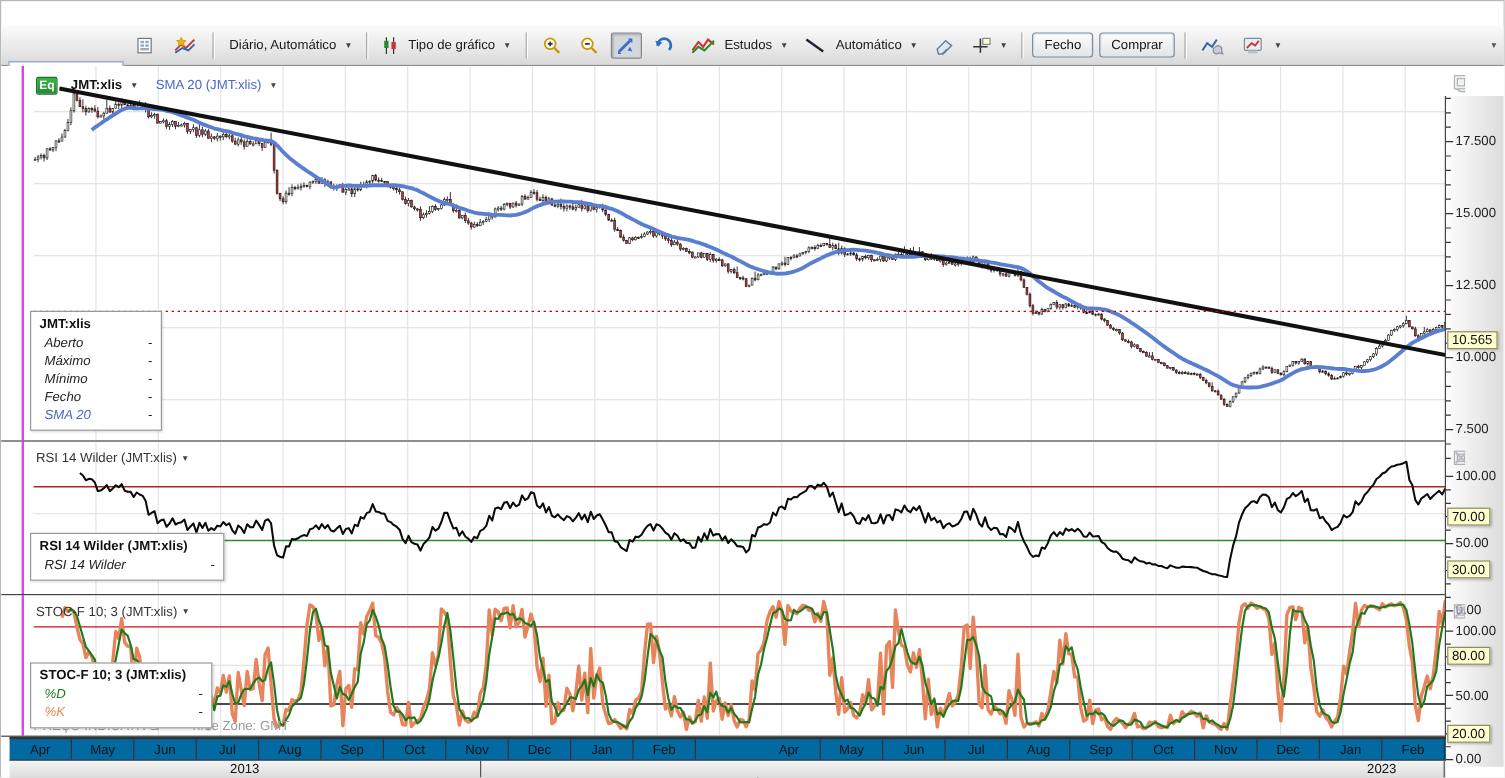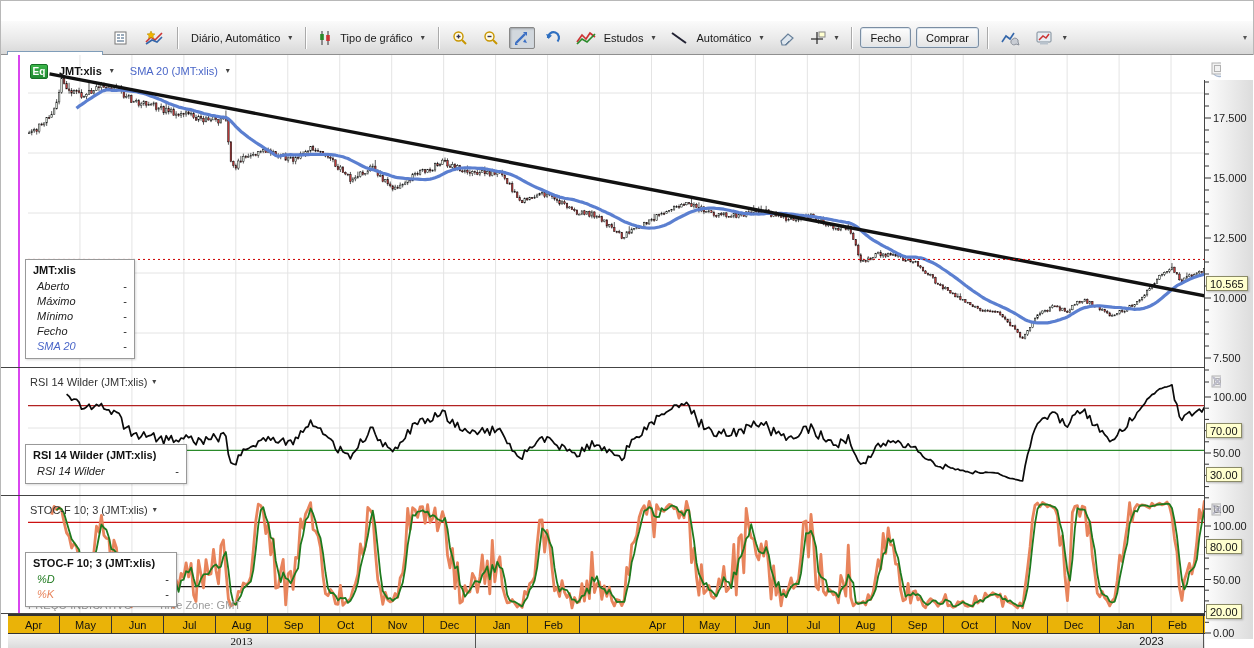--- a/index.html
+++ b/index.html
@@ -65,21 +65,21 @@
   #stoc-tooltip { left:5px; top:56px;  width:152px; }
 
   
   .corner-icons { position:absolute; right:10px; top:7px; display:flex; gap:8px; z-index:5; opacity:.75; }
 
   
   #footer-note { position:absolute; left:8px; bottom:2px; color:#9a9a9a; z-index:5; display:flex; gap:26px; font-size:11px; }
 
   
   #xaxis { position:absolute; left:7px; top:559px; width:1197px; }
-  #month-row { position:relative; height:20px; border-top:2px solid #333; border-bottom:1px solid #333; background:#eab308; }
+  #month-row { position:relative; height:20px; border-top:2px solid #333; border-bottom:1px solid #333; background:#0369a1; }
   .month-cell { position:absolute; top:0; height:100%; border-right:1px solid #333;
     display:flex; align-items:center; justify-content:center; font-size:11px; color:#111; }
   #year-row { position:relative; height:15px; background:linear-gradient(#f4f4f4,#dcdcdc); border-bottom:1px solid #999; }
   .year-cell { position:absolute; top:0; height:100%; border-right:1px solid #555;
     display:flex; align-items:center; justify-content:center; font-size:11px; color:#111; }
   .icon16 { width:16px; height:16px; display:inline-block; }
 </style>
 </head>
 <body>
 
@@ -1433,18 +1433,18 @@
           <div class="month-cell" style="left: 780px; width: 52px;">Jul</div>
           <div class="month-cell" style="left: 832px; width: 52px;">Aug</div>
           <div class="month-cell" style="left: 884px; width: 52px;">Sep</div>
           <div class="month-cell" style="left: 936px; width: 52px;">Oct</div>
           <div class="month-cell" style="left: 988px; width: 52px;">Nov</div>
           <div class="month-cell" style="left: 1040px; width: 52px;">Dec</div>
           <div class="month-cell" style="left: 1092px; width: 52px;">Jan</div>
           <div class="month-cell" style="left: 1144px; width: 52px;">Feb</div>
         </div>
       <div id="year-row">
-          <div class="year-cell" style="left: 0px; width: 468px; font-family: Liberation Serif, serif;">2013</div>
+          <div class="year-cell" style="left: 0px; width: 393px;">2013</div>
           <div class="year-cell" style="left: 1092px; width: 104px;">2023</div>
         </div>
     </div>
   </div>
 </div>
 
 </body></html>

